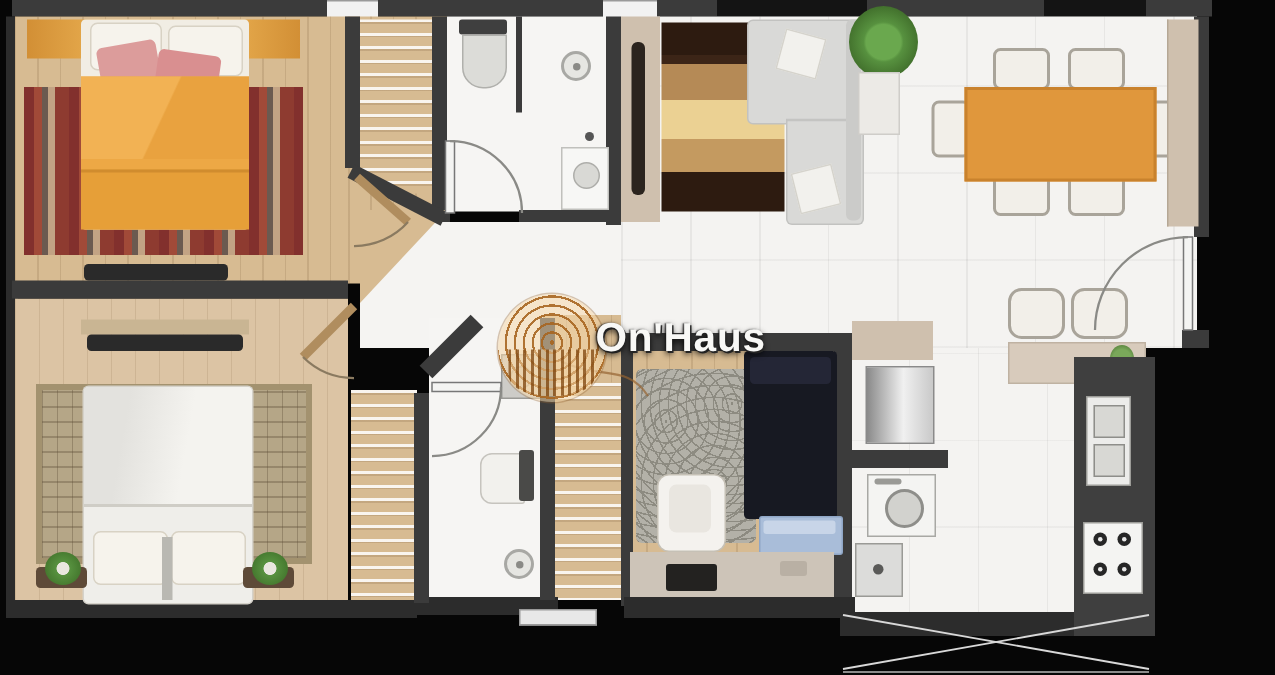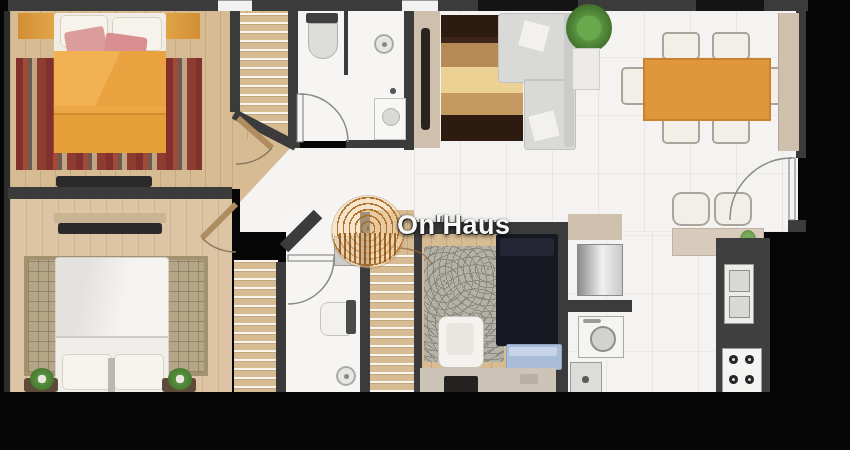--- a/index.html
+++ b/index.html
@@ -1,16 +1,16 @@
 <!DOCTYPE html>
 <html style="--background: #060606; --wall: #3b3b3b; --wall-dark: #2c2c2c; --wood: #d7bb92; --wood-light: #dcc4a4; --white-floor: #f4f3f1; --orange-bed: #eda845; --orange-table: #e0973c; --rug-red: #8e3b30; --rug-sisal: #b5a687; --sofa-gray: #d9d9d7; --navy-bed: #171922; --bench-blue: #a9bdd9; --beige-cabinet: #cfc0ae; --counter-dark: #3f3f3f; --plant-green: #57913f; --watermark-text: #f8f8f6;"><head>
 <meta charset="utf-8">
 <style>
   html,body{margin:0;padding:0;background:#060606;}
-  #stage{position:relative;width:850px;height:392px;background:var(--background);overflow:hidden;
+  #stage{position:relative;width:850px;height:450px;background:var(--background);overflow:hidden;
          font-family:"Liberation Sans",sans-serif;}
   .abs{position:absolute;}
   
   .wood{background-color:var(--wood);
         background-image:repeating-linear-gradient(90deg,rgba(120,90,55,.18) 0 1px,transparent 1px 15px);}
   .wood2{background-color:var(--wood-light);
         background-image:repeating-linear-gradient(90deg,rgba(120,90,55,.15) 0 1px,transparent 1px 16px);}
   .whitefloor{background-color:var(--white-floor);
         background-image:repeating-linear-gradient(90deg,rgba(0,0,0,.055) 0 1px,transparent 1px 46px),
                          repeating-linear-gradient(0deg,rgba(0,0,0,.035) 0 1px,transparent 1px 58px);}

